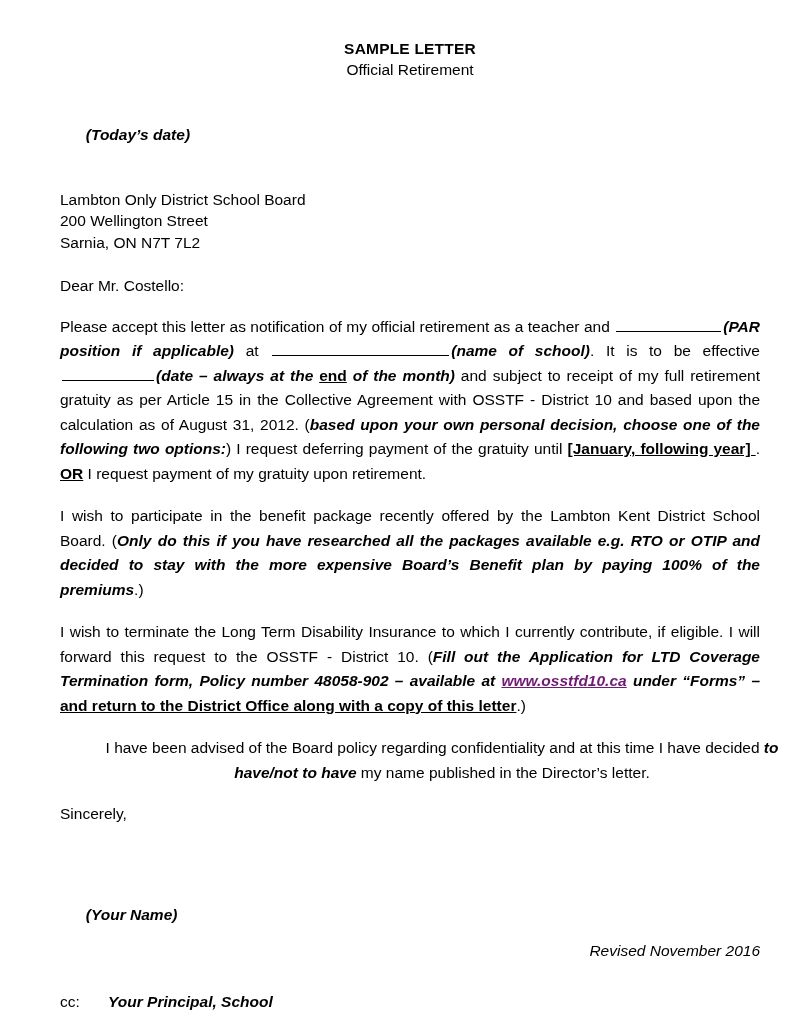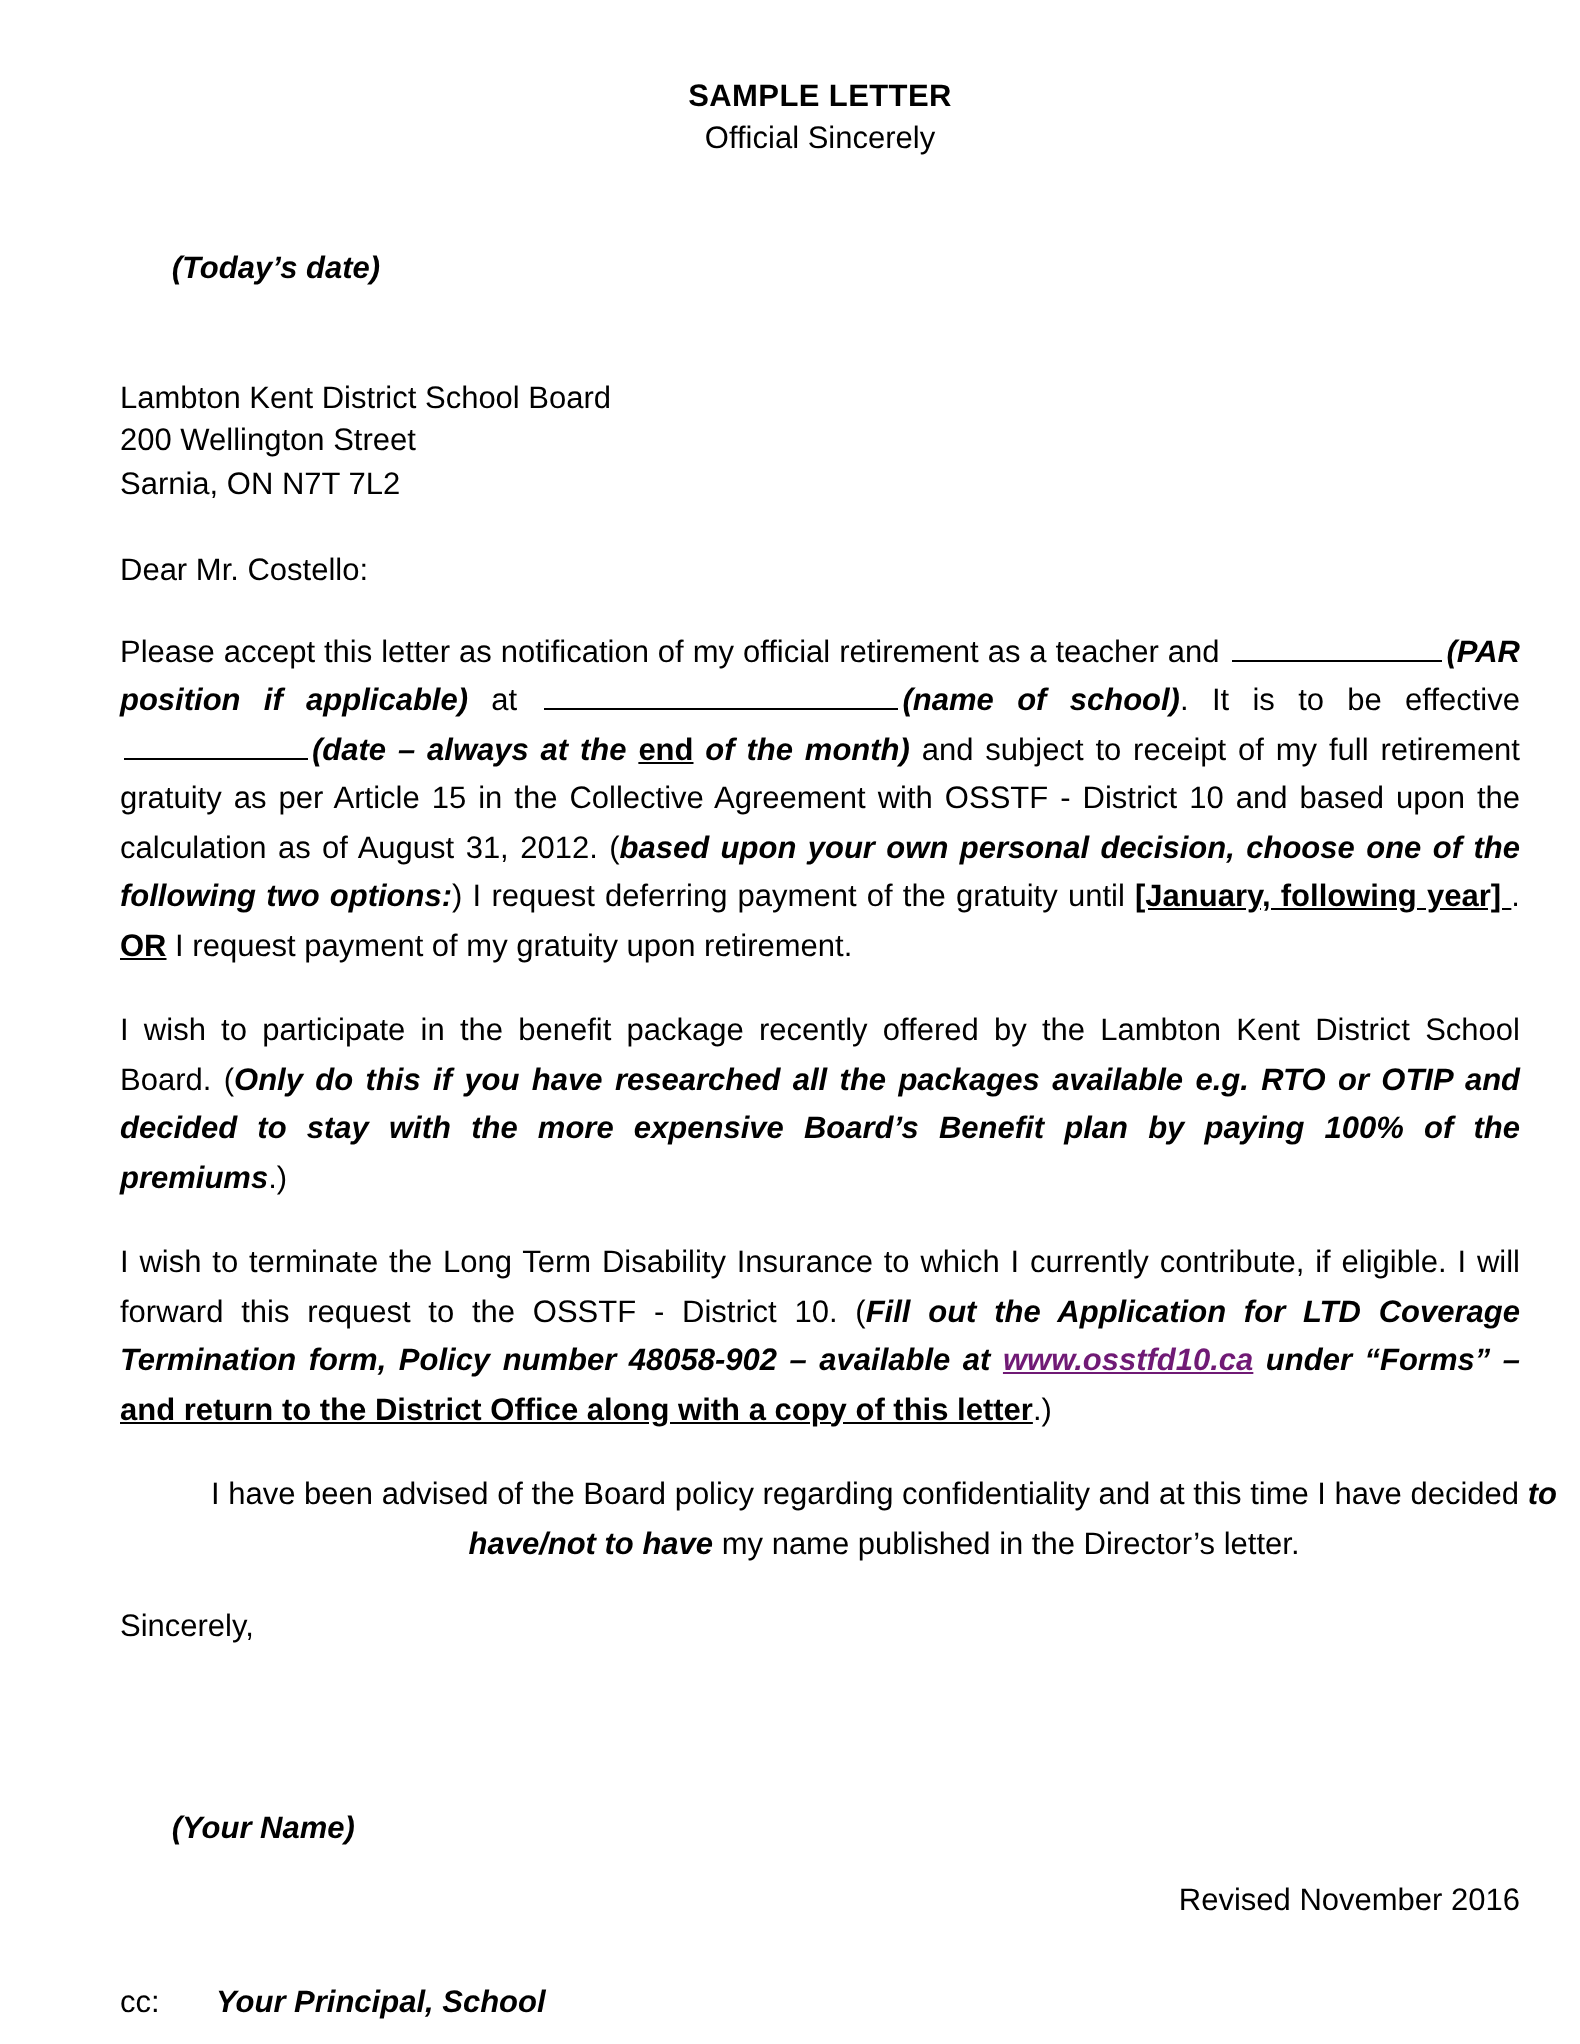--- a/index.html
+++ b/index.html
@@ -97,43 +97,44 @@
   }
   .cc-value { flex: 1 1 auto; }
 
   .footer {
     position: absolute;
     left: 44px;
     top: 940px;
     width: 700px;
     text-align: right;
     font-size: 15.5px;
+    font-style: italic;
     line-height: 21px;
   }
 </style>
 </head>
 <body>
 
 <div class="page">
   <div class="content">
 
     <div class="title-block">
       <div class="doc-title">SAMPLE LETTER</div>
-      <div class="doc-subtitle">Official Sincerely</div>
+      <div class="doc-subtitle">Official Retirement</div>
     </div>
 
     <div class="spacer-lg"></div>
 
     <div class="line">
       <span class="bi">(Today’s date)</span>
     </div>
 
     <div class="spacer-lg"></div>
 
-    <div class="line">Lambton Kent District School Board</div>
+    <div class="line">Lambton Only District School Board</div>
     <div class="line">200 Wellington Street</div>
     <div class="line">Sarnia, ON N7T 7L2</div>
 
     <div class="spacer-lg"></div>
 
     <div class="line">Dear Mr. Costello:</div>
 
     <div class="spacer-md"></div>
 
     <div class="para">

